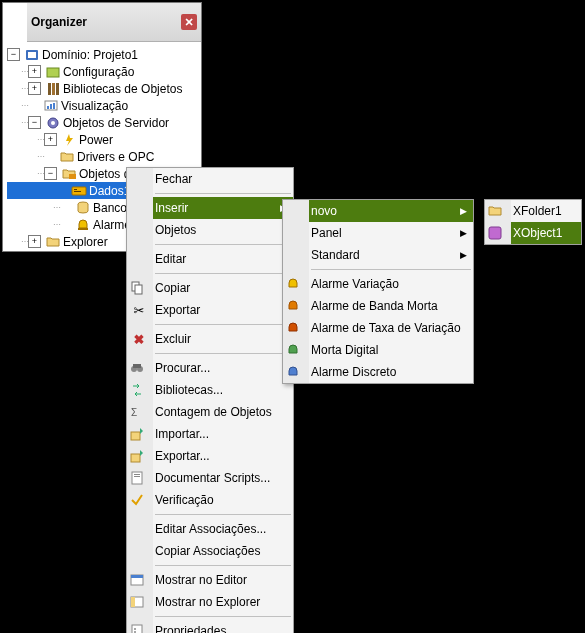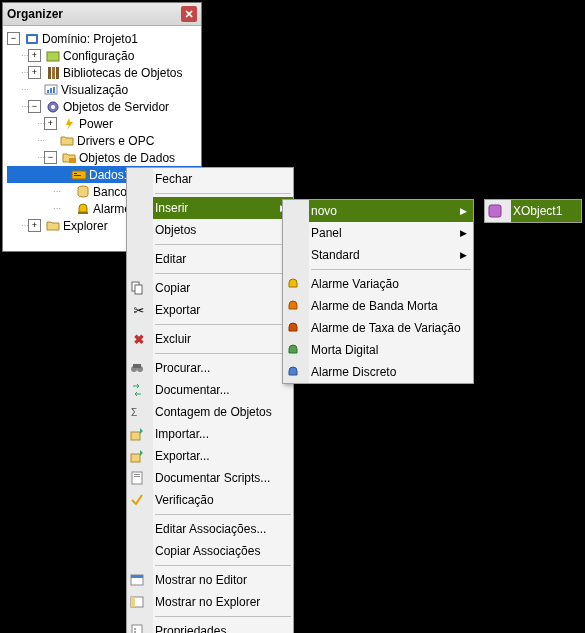--- a/index.html
+++ b/index.html
@@ -21,22 +21,23 @@
     background: #fff;
     border: 1px solid #7a7a7a;
     box-sizing: border-box;
   }
   .org-title {
     height: 22px;
     background: linear-gradient(#e9e9e9, #d6d6d6);
     border-bottom: 1px solid #b0b0b0;
     display: flex;
     align-items: center;
-    padding: 0 4px;
+    padding: 8px 4px;
     font-weight: bold;
+    margin-left: 24px;
   }
   .org-title span { flex: 1; }
   .close-btn {
     width: 16px;
     height: 16px;
     background: #c04848;
     color: #fff;
     display: flex;
     align-items: center;
     justify-content: center;
@@ -319,21 +320,21 @@
         </span>
       <span class="lbl">Procurar...</span>
     </div>
     <div class="ctx-item">
       <span class="ico">
           <svg width="16" height="16">
             <path d="M4 4 L10 4 L8 2 M10 4 L8 6" stroke="#2a6" fill="none"></path>
             <path d="M12 12 L6 12 L8 10 M6 12 L8 14" stroke="#2a6" fill="none"></path>
           </svg>
         </span>
-      <span class="lbl">Documentar...</span>
+      <span class="lbl">Bibliotecas...</span>
     </div>
     <div class="ctx-item">
       <span class="ico">
           <svg width="16" height="16">
             <text x="2" y="12" font-size="10" fill="#555">Σ</text>
           </svg>
         </span>
       <span class="lbl">Contagem de Objetos</span>
     </div>
     <div class="ctx-item">
@@ -470,20 +471,28 @@
             <path d="M8 3 A4 4 0 0 1 12 7 L12 11 L4 11 L4 7 A4 4 0 0 1 8 3" fill="#5080d0" stroke="#305090"></path>
           </svg>
         </span>
       <span class="lbl">Alarme Discreto</span>
     </div>
   </div>
 </div>
 
 <div class="ctx" style="left:484px; top:199px; width:96px;">
   <div class="ctx-inner">
+    <div class="ctx-item">
+      <span class="ico">
+          <svg width="16" height="16">
+            <path d="M2 4 L6 4 L7 5 L14 5 L14 12 L2 12 Z" fill="#f3d37a" stroke="#b08a30"></path>
+          </svg>
+        </span>
+      <span class="lbl">XFolder1</span>
+    </div>
     <div class="ctx-item hl">
       <span class="ico">
           <svg width="16" height="16">
             <rect x="2" y="2" width="12" height="12" rx="2" fill="#c06ad0" stroke="#803a90"></rect>
           </svg>
         </span>
       <span class="lbl">XObject1</span>
     </div>
   </div>
 </div>

